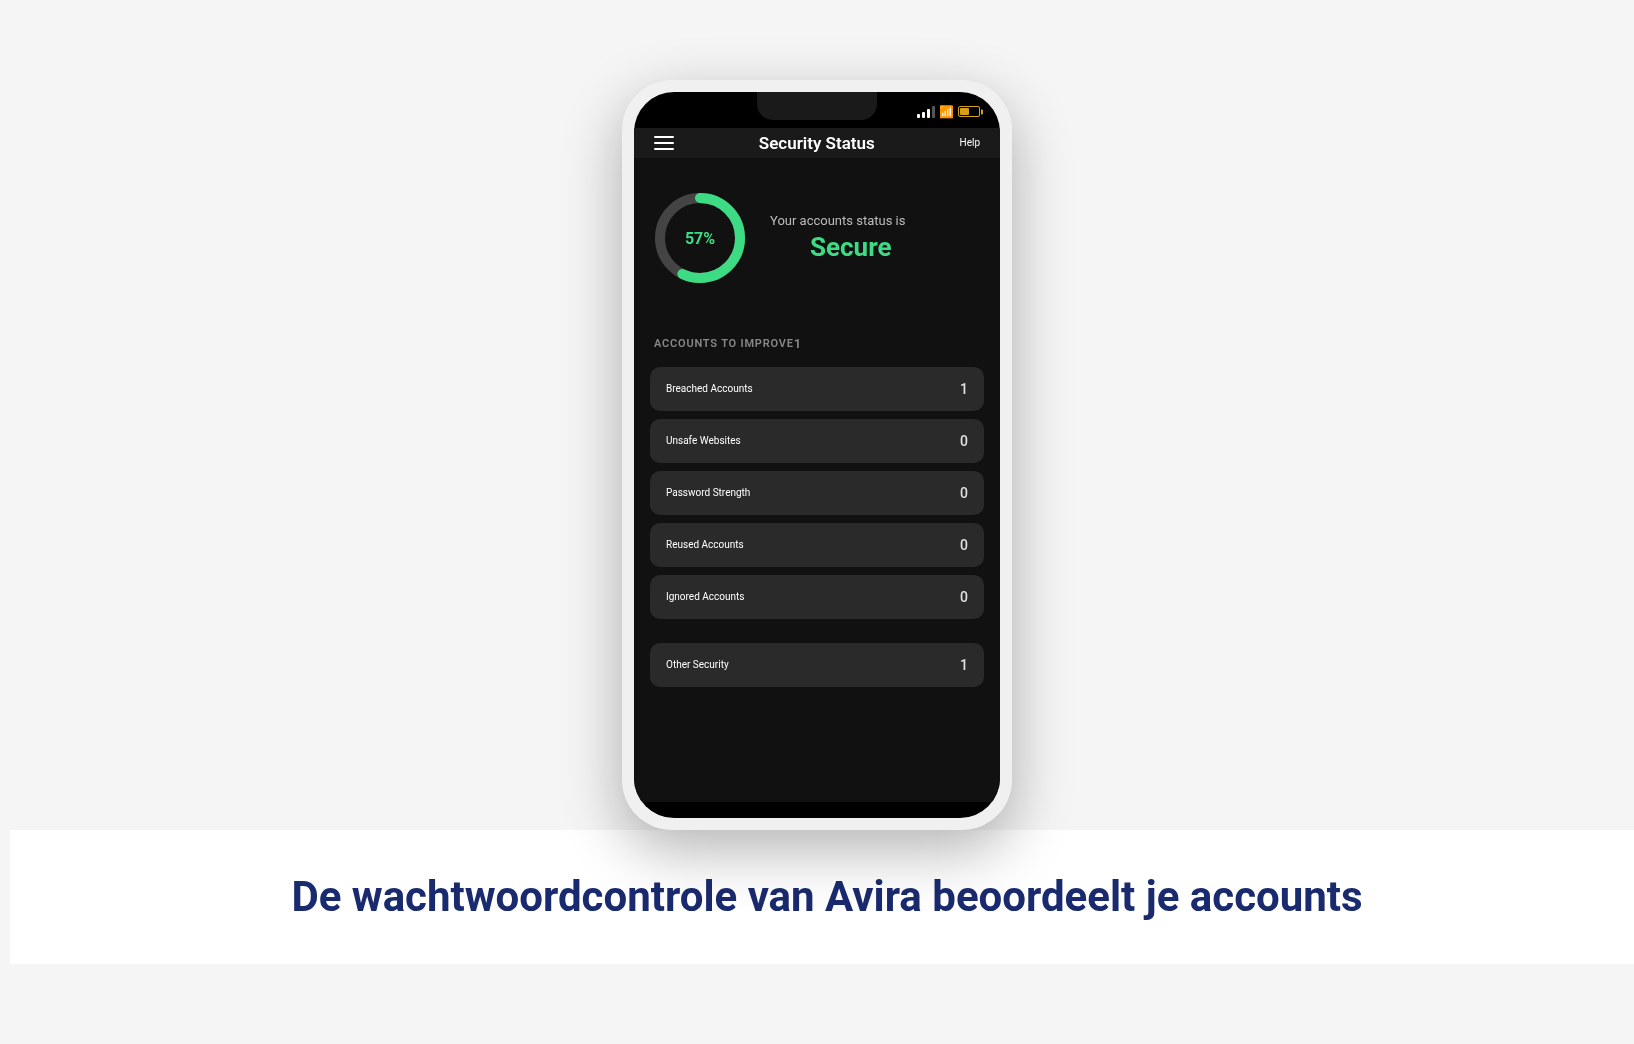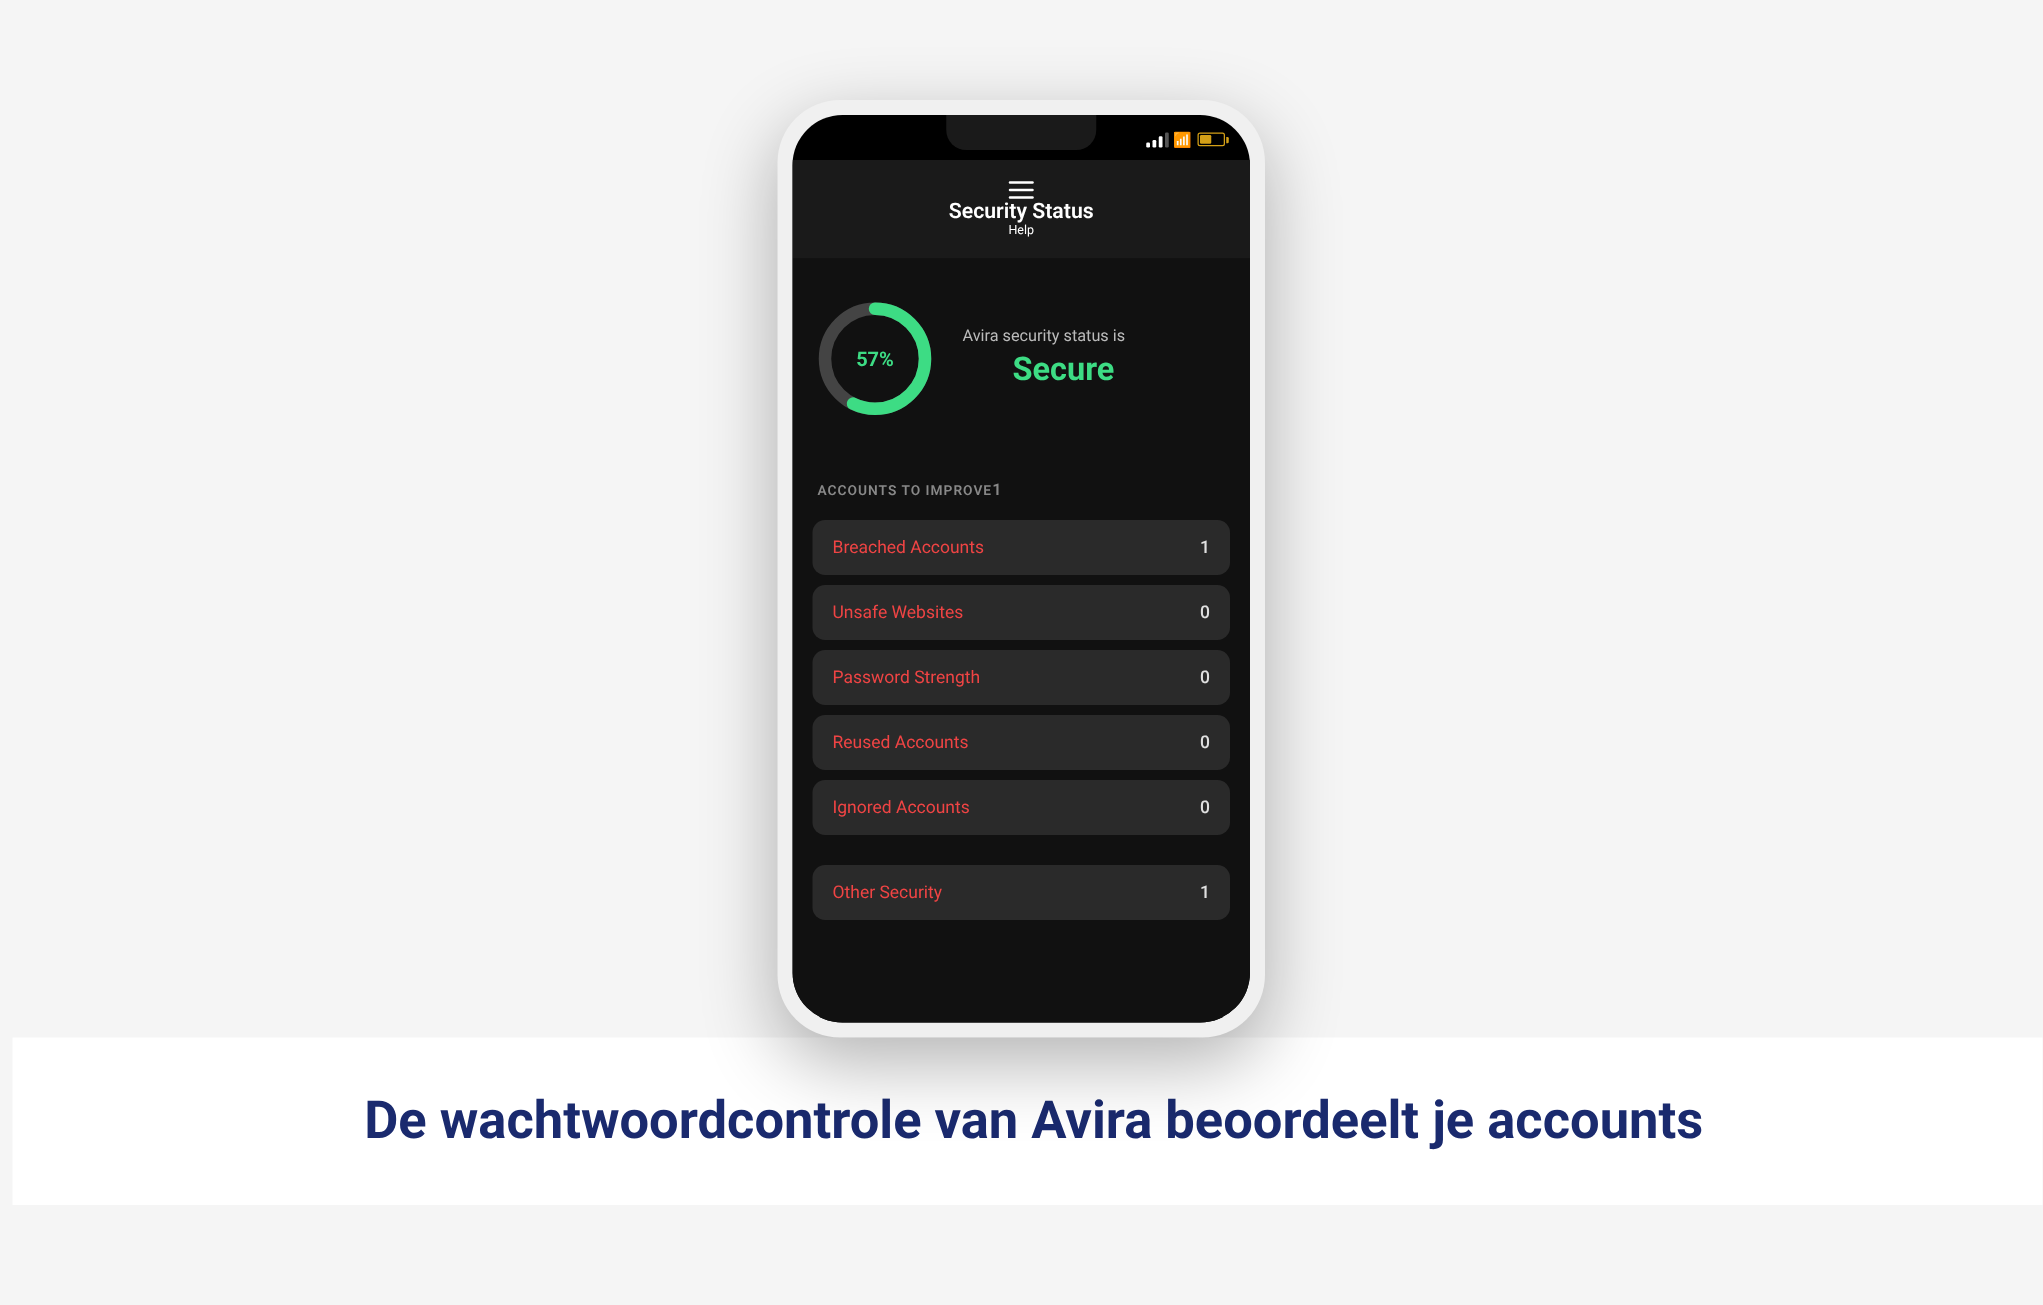--- a/index.html
+++ b/index.html
@@ -128,23 +128,22 @@
       height: 100%;
       background: #d4a017;
       border-radius: 1px;
     }
 
     
     .nav-bar {
       display: flex;
       justify-content: space-between;
       align-items: center;
-      padding: 17px 20px;
+      padding: 5px 20px;
       background: #1a1a1a;
-      flex-direction: column;
     }
 
     .hamburger-icon {
       display: flex;
       flex-direction: column;
       gap: 4px;
       cursor: pointer;
     }
 
     .hamburger-line {
@@ -269,22 +268,22 @@
       justify-content: space-between;
       align-items: center;
       background: #2a2a2a;
       border-radius: 10px;
       padding: 14px 16px;
       margin-bottom: 8px;
       cursor: pointer;
     }
 
     .list-item-label {
-      color: #ef4444;
-      font-size: 14px;
+      color: #ffffff;
+      font-size: 10px;
     }
 
     .list-item-count {
       color: #e0e0e0;
       font-size: 14px;
       font-weight: 500;
     }
 
     
     .list-separator {
@@ -353,21 +352,21 @@
 
         <div class="security-section">
           <div class="donut-container">
             <svg class="donut-svg" viewBox="0 0 100 100">
               <circle class="donut-bg" cx="50" cy="50" r="40"></circle>
               <circle class="donut-progress" cx="50" cy="50" r="40"></circle>
             </svg>
             <div class="donut-label">57%</div>
           </div>
           <div class="security-text">
-            <span class="security-subtitle">Avira security status is</span>
+            <span class="security-subtitle">Your accounts status is</span>
             <span class="security-status-label">Secure</span>
           </div>
         </div>
 
         <div class="section-header">
           <span class="section-header-label">ACCOUNTS TO IMPROVE</span>
           <span class="section-header-count">1</span>
         </div>
 
         <div class="list-item">

